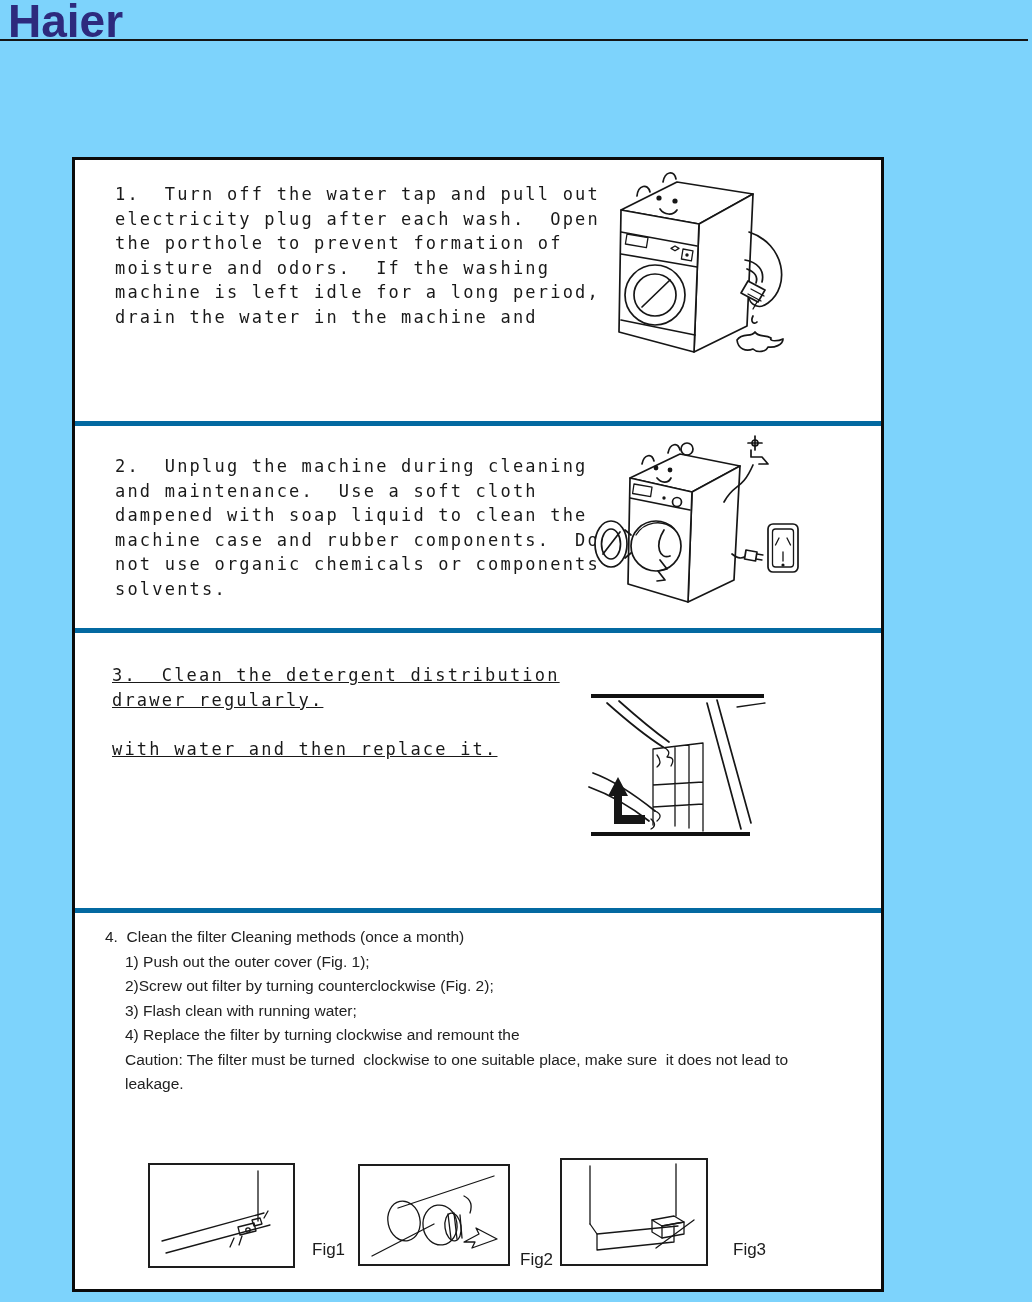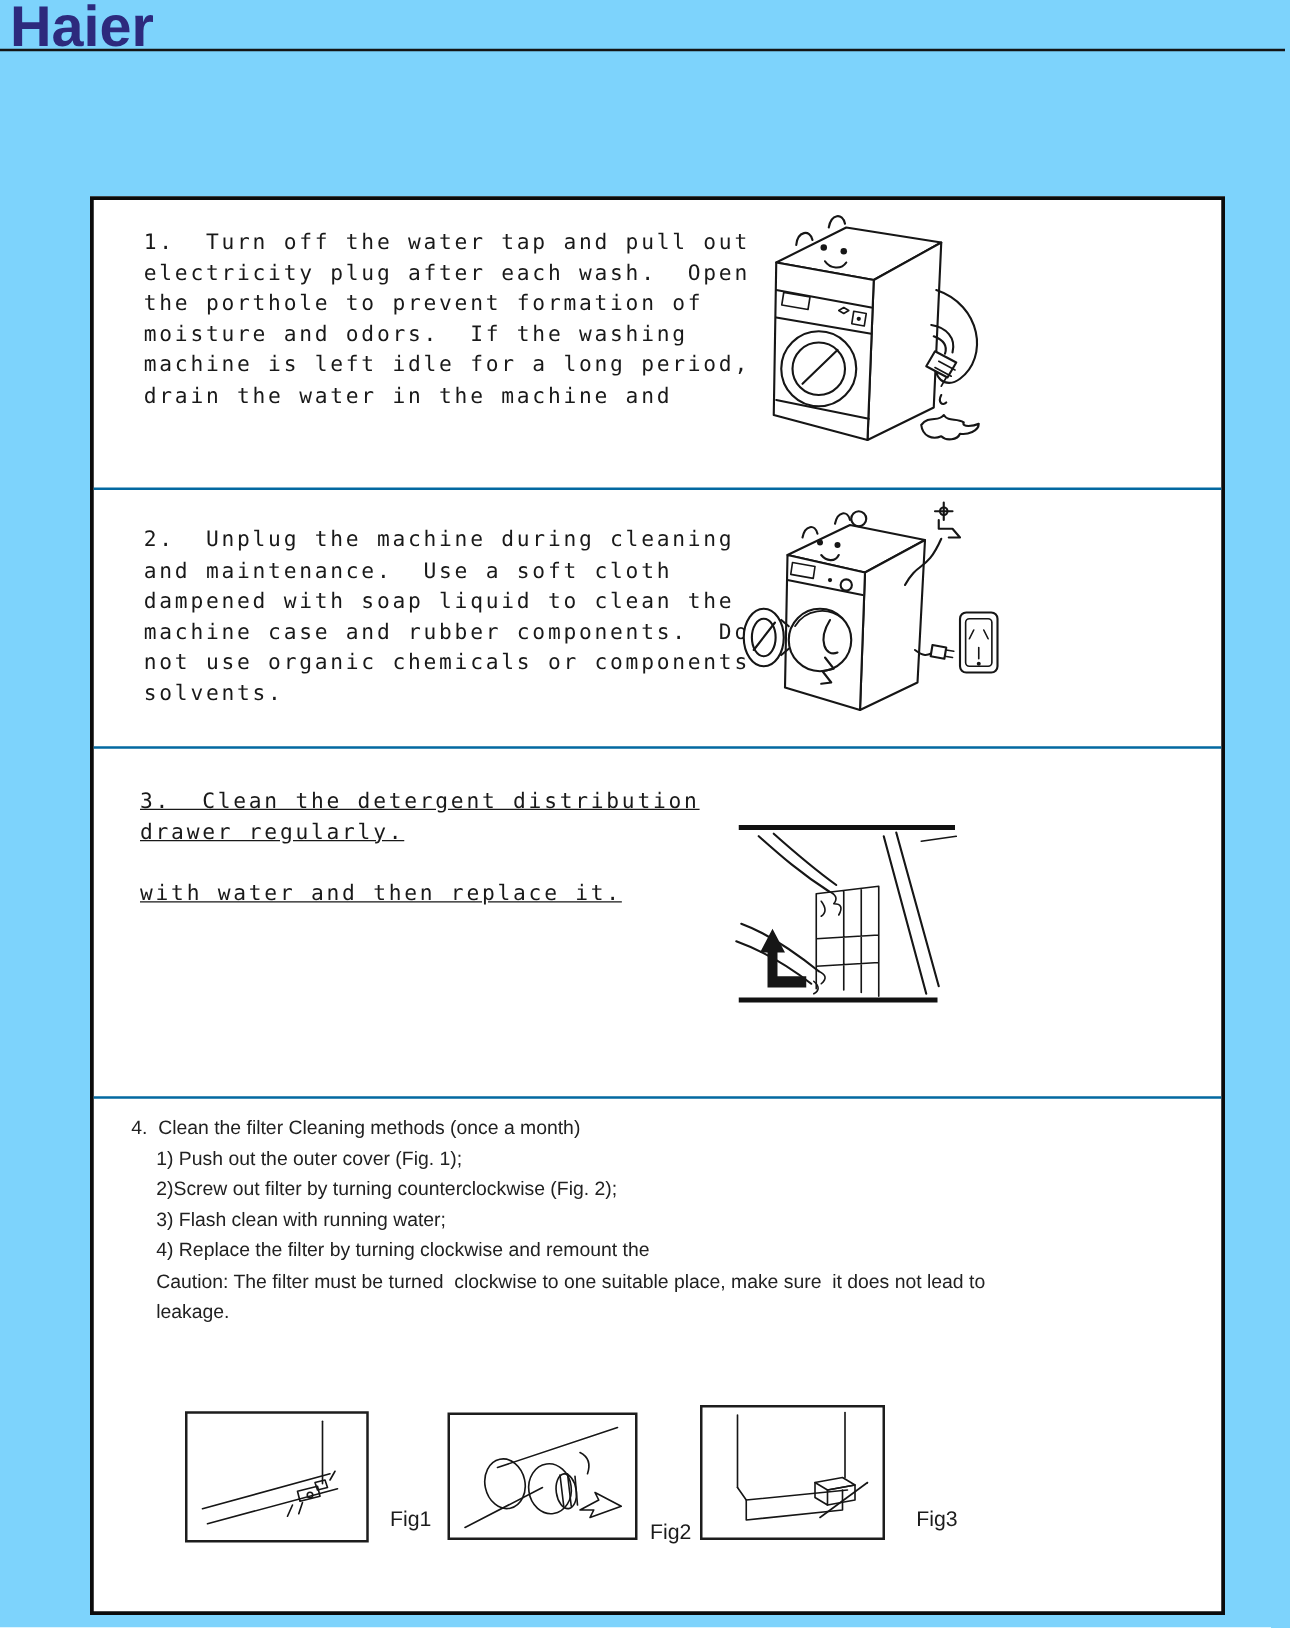--- a/index.html
+++ b/index.html
@@ -1,24 +1,24 @@
 <!DOCTYPE html>
 <html><head>
 <meta charset="utf-8">
 <style>
   html,body{margin:0;padding:0;background:#ffffff;}
   .page{position:relative;width:1032px;height:1302px;background:#7dd3fc;overflow:hidden;
         font-family:"Liberation Sans",sans-serif;color:#1b1b1b;}
   .logo{position:absolute;left:8px;top:-6px;font-family:"Liberation Sans",sans-serif;
         font-weight:bold;font-size:46px;letter-spacing:0px;color:#2d2a7d;}
   .header-rule{position:absolute;left:0;top:39px;width:1028px;height:2px;background:#141414;}
-  .main-box{position:absolute;left:72px;top:157px;width:908px;height:1135px;
+  .main-box{position:absolute;left:72px;top:157px;width:812px;height:1135px;
             border:3px solid #0b0b0b;box-sizing:border-box;background:#fff;}
   .sec{position:absolute;left:0;right:0;box-sizing:border-box;}
-  .sec.rule{border-top:2px solid #0369a1;}
+  .sec.rule{border-top:5px solid #0369a1;margin-top:31px;}
   #sec1{top:0;height:230px;}
   #sec2{top:230px;height:207px;}
   #sec3{top:437px;height:280px;}
   #sec4{top:717px;height:412px;}
   .mono-block{position:absolute;font-family:"DejaVu Sans Mono",monospace;font-size:17px;
               letter-spacing:2.2px;color:#191919;}
   .sans-block{position:absolute;font-family:"Liberation Sans",sans-serif;font-size:15.5px;
               color:#212121;}
   .tl{height:24.5px;line-height:24.5px;white-space:pre;}
   .ind{padding-left:20px;}

